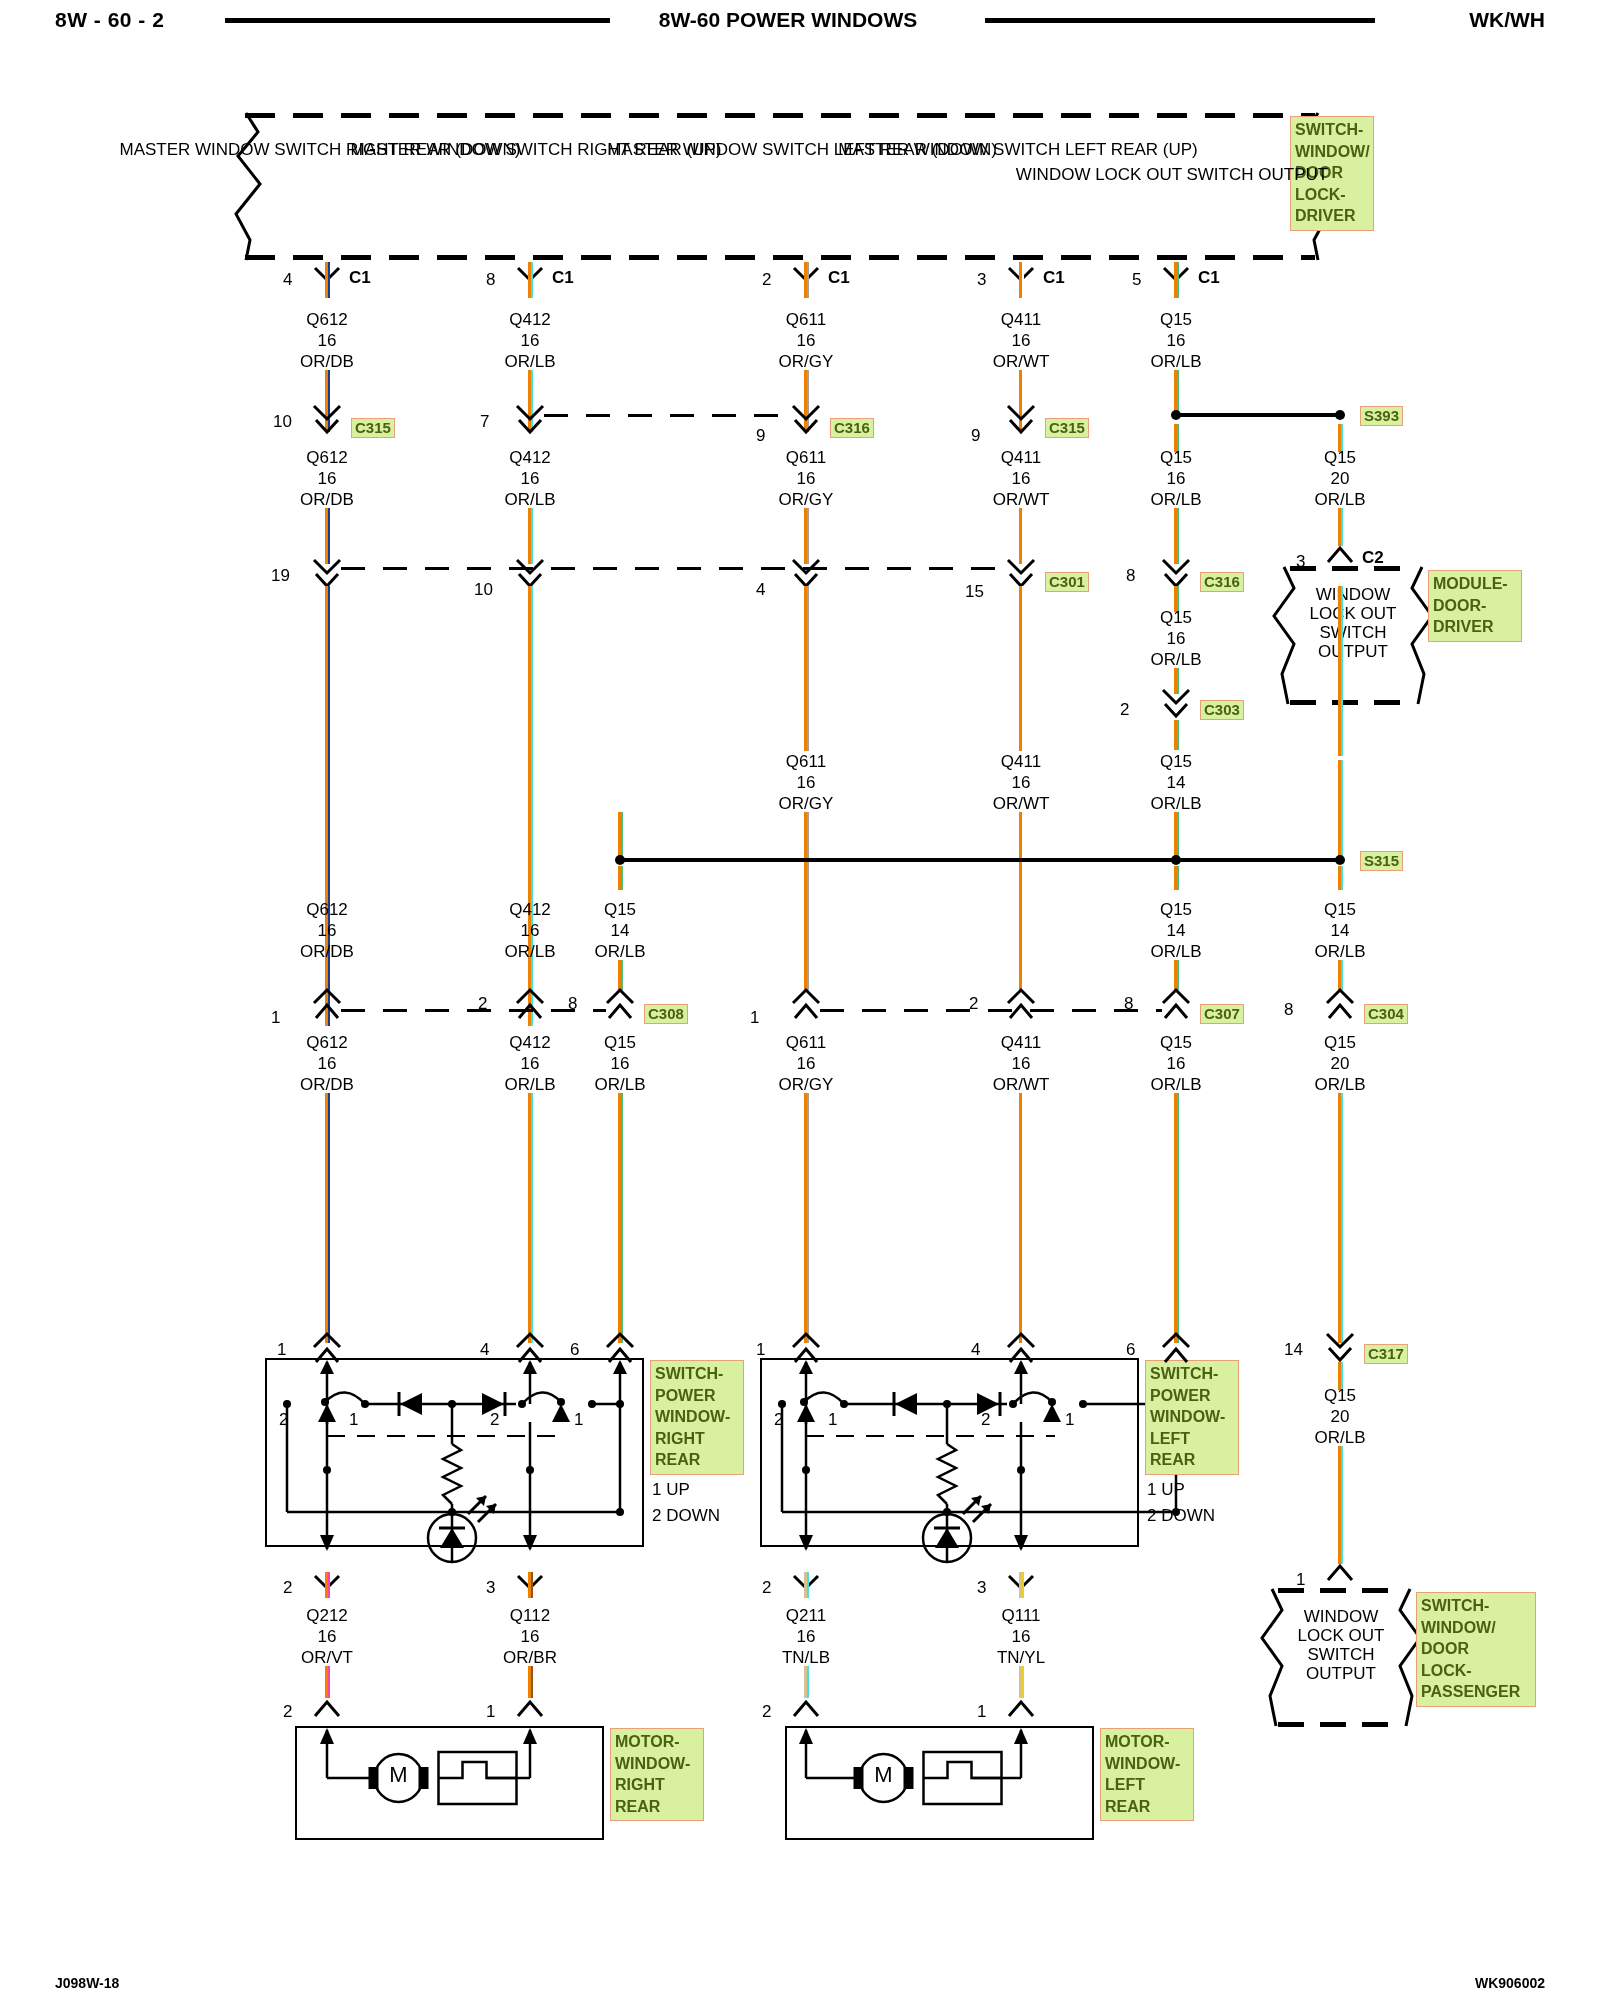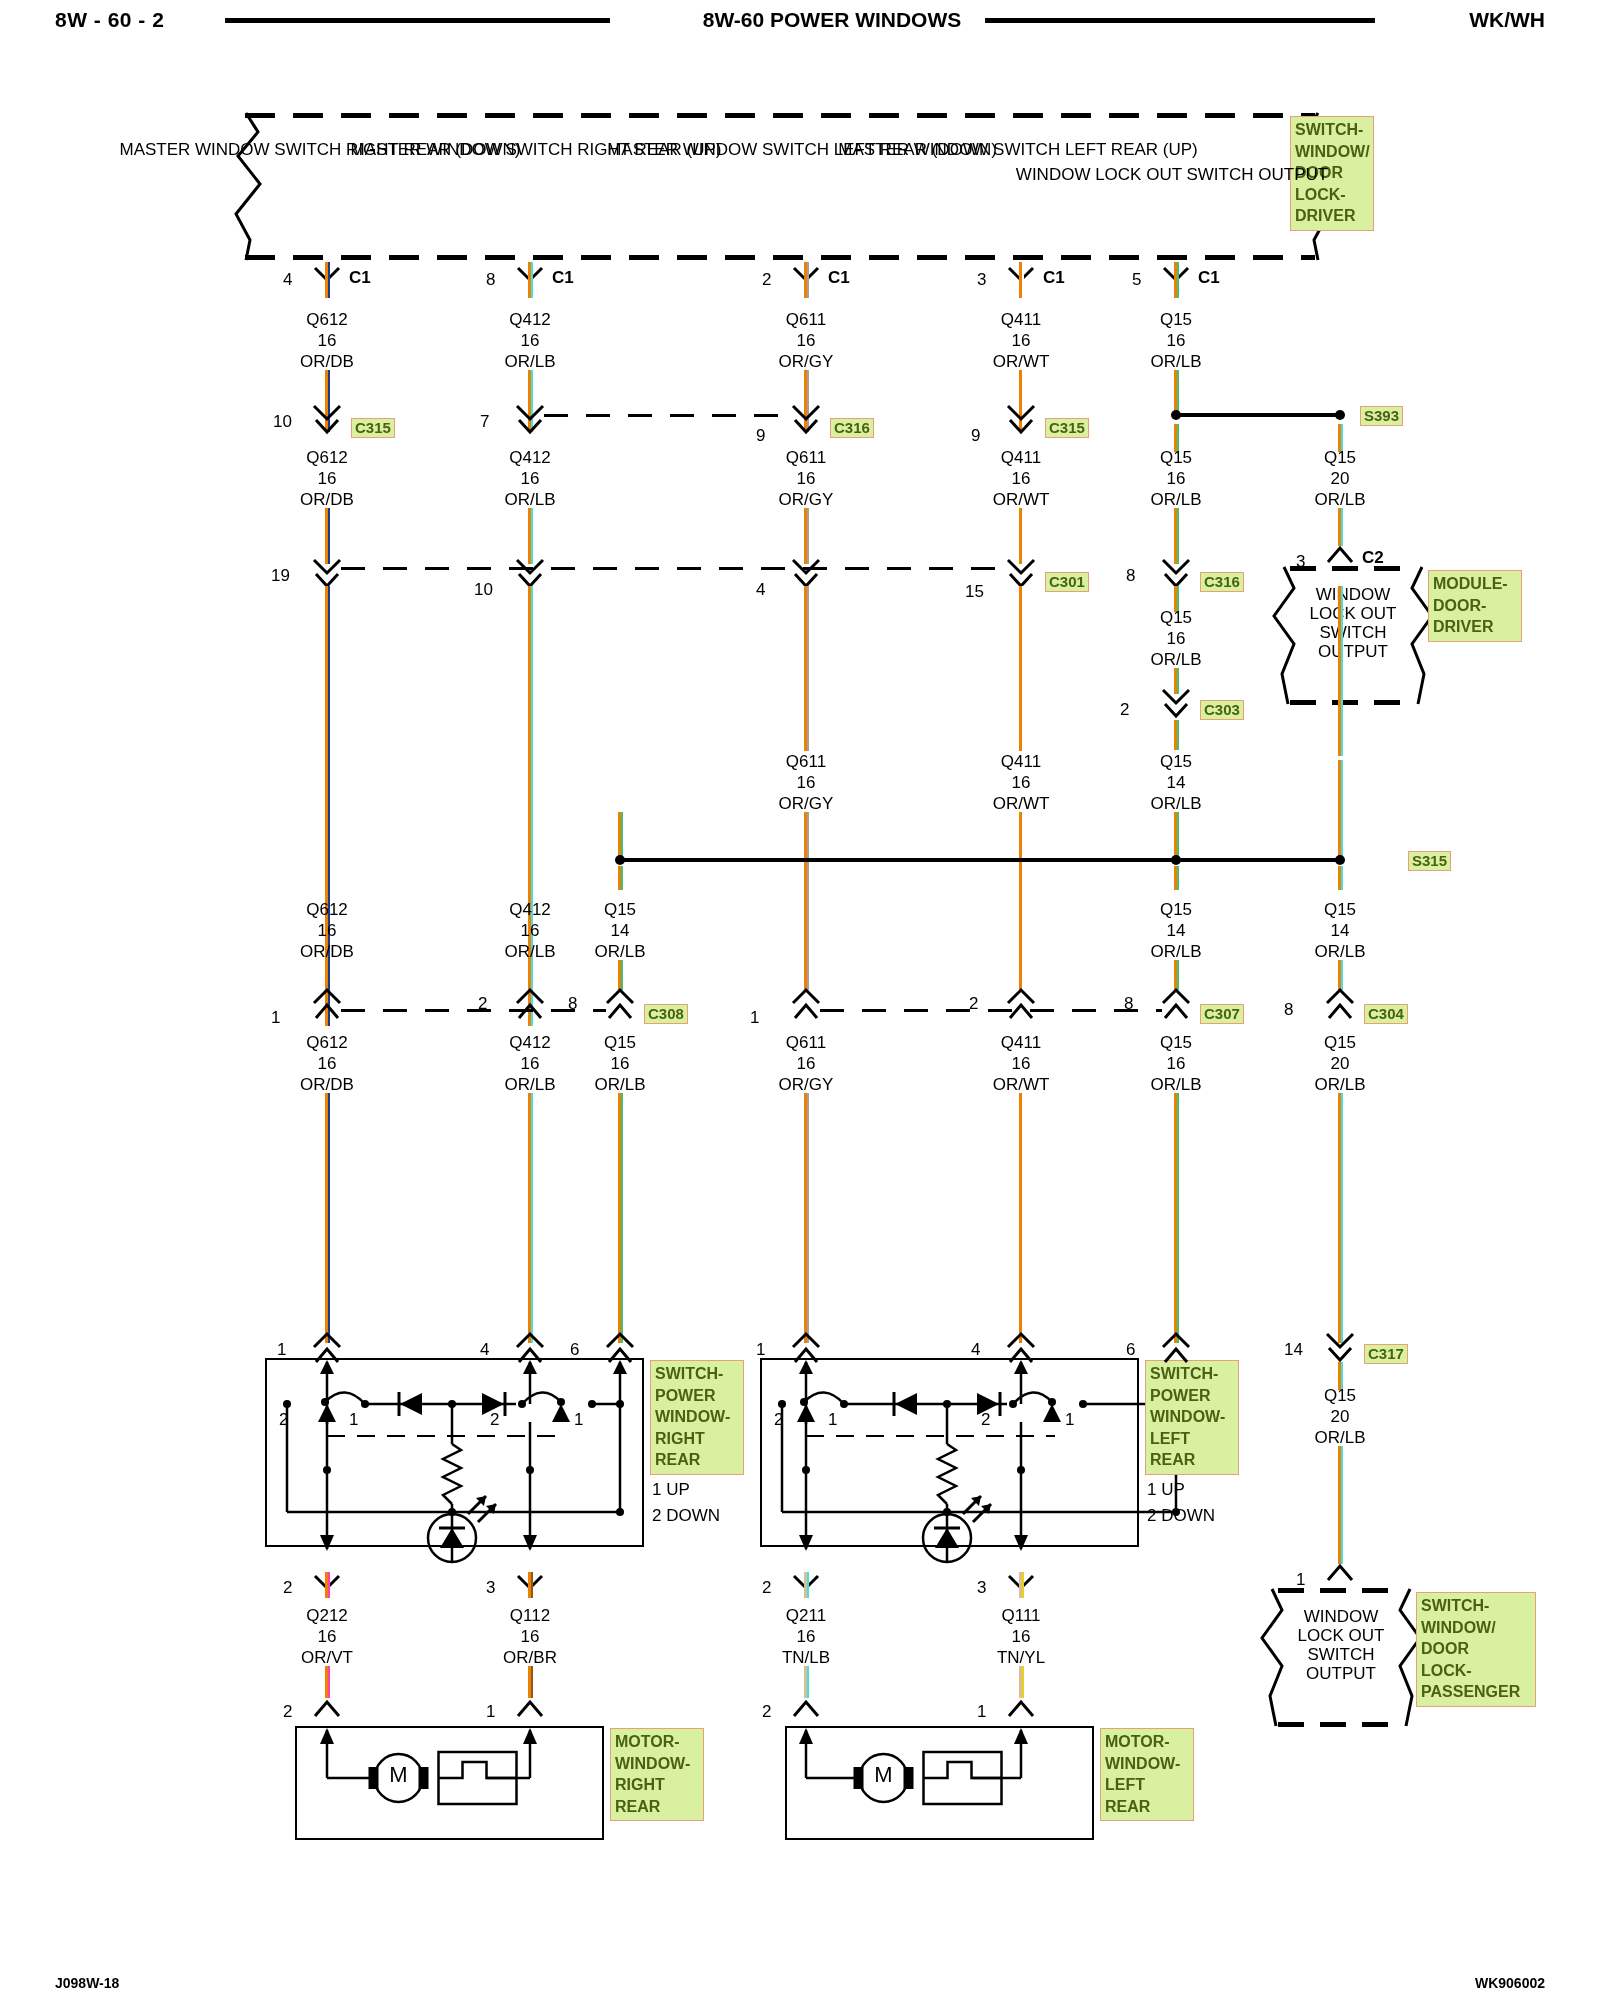--- a/index.html
+++ b/index.html
@@ -3,21 +3,21 @@
 <meta charset="utf-8">
 <style>
   html,body{margin:0;padding:0;background:#fff;}
   body{width:1600px;height:2000px;position:relative;
        font-family:"Liberation Sans",sans-serif;color:#000;overflow:hidden;}
   .abs{position:absolute;}
   .txt{font-size:17px;line-height:19px;white-space:nowrap;}
   .ctr{transform:translateX(-50%);text-align:center;}
   
   #hdr-left{left:55px;top:8px;font-size:21px;font-weight:bold;letter-spacing:.5px;}
-  #hdr-title{left:832px;top:8px;font-size:21px;font-weight:bold;transform:translateX(-50%);}
+  #hdr-title{left:788px;top:8px;font-size:21px;font-weight:bold;transform:translateX(-50%);}
   #hdr-right{right:55px;top:8px;font-size:21px;font-weight:bold;}
   .hrule{position:absolute;height:5px;background:#000;top:18px;}
   #rule-a{left:225px;width:385px;}
   #rule-b{left:985px;width:390px;}
   
   #ft-left{left:55px;top:1975px;font-size:14px;font-weight:bold;}
   #ft-right{right:55px;top:1975px;font-size:14px;font-weight:bold;}
   
   .gbox{position:absolute;background:#d8f0a0;border:1.5px solid #e8a07a;
         color:#4a6112;font-weight:bold;font-size:16px;line-height:21.5px;
@@ -294,21 +294,21 @@
 <div style="position:absolute;left:1173.5px;top:812px;width:5px;height:48px;background:#F08000;"></div>
 <div style="position:absolute;left:1176.5px;top:812px;width:2px;height:48px;background:#40C080;"></div>
 <div style="position:absolute;left:1337.5px;top:760px;width:5px;height:100px;background:#F08000;"></div>
 <div style="position:absolute;left:1340.5px;top:760px;width:2px;height:100px;background:#40E0E8;"></div>
 <div style="position:absolute;left:617.5px;top:812px;width:5px;height:48px;background:#F08000;"></div>
 <div style="position:absolute;left:620.5px;top:812px;width:2px;height:48px;background:#40C080;"></div>
 <div style="position:absolute;left:620px;top:858px;width:720px;height:4px;background:#000;"></div>
 <div style="position:absolute;left:615px;top:855px;width:10px;height:10px;background:#000;border-radius:50%;"></div>
 <div style="position:absolute;left:1171px;top:855px;width:10px;height:10px;background:#000;border-radius:50%;"></div>
 <div style="position:absolute;left:1335px;top:855px;width:10px;height:10px;background:#000;border-radius:50%;"></div>
-<div style="position:absolute;left:1408px;top:851px;background:#d8f0a0;border:1px solid #e8a07a;color:#4a6112;font-weight:bold;font-size:15px;line-height:15px;padding:1px 3px 2px 3px;white-space:nowrap;">S315</div>
+<div style="position:absolute;left:1360px;top:851px;background:#d8f0a0;border:1px solid #e8a07a;color:#4a6112;font-weight:bold;font-size:15px;line-height:15px;padding:1px 3px 2px 3px;white-space:nowrap;">S315</div>
 <div style="position:absolute;left:617.5px;top:866px;width:5px;height:24px;background:#F08000;"></div>
 <div style="position:absolute;left:620.5px;top:866px;width:2px;height:24px;background:#40C080;"></div>
 <div style="position:absolute;left:1173.5px;top:866px;width:5px;height:24px;background:#F08000;"></div>
 <div style="position:absolute;left:1176.5px;top:866px;width:2px;height:24px;background:#40C080;"></div>
 <div style="position:absolute;left:1337.5px;top:866px;width:5px;height:24px;background:#F08000;"></div>
 <div style="position:absolute;left:1340.5px;top:866px;width:2px;height:24px;background:#40E0E8;"></div>
 <div style="position:absolute;left:803.5px;top:866px;width:5px;height:36px;background:#F08000;"></div>
 <div style="position:absolute;left:806.5px;top:866px;width:2px;height:36px;background:#A0A0A0;"></div>
 <div style="position:absolute;left:1018.5px;top:866px;width:5px;height:36px;background:#F08000;"></div>
 <div style="position:absolute;left:1021.5px;top:866px;width:2px;height:36px;background:#FFFFFF;"></div>

